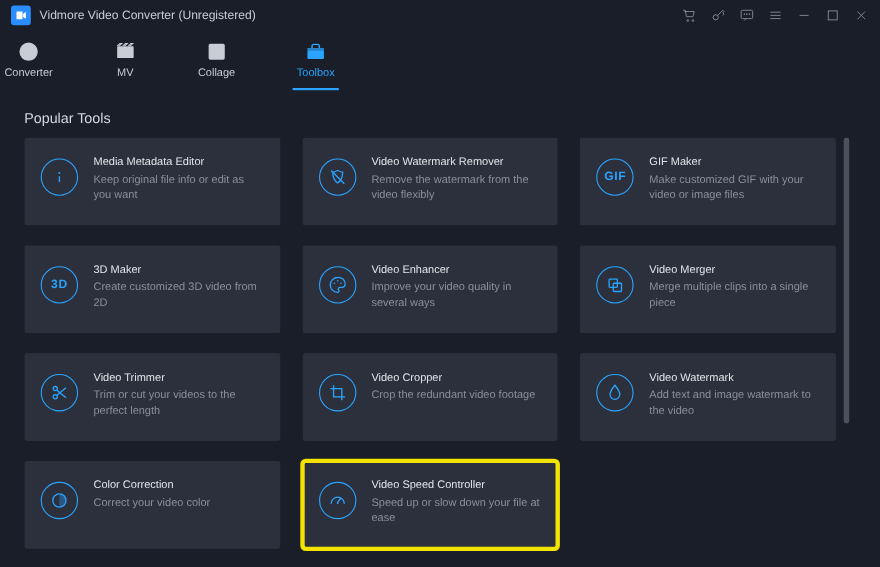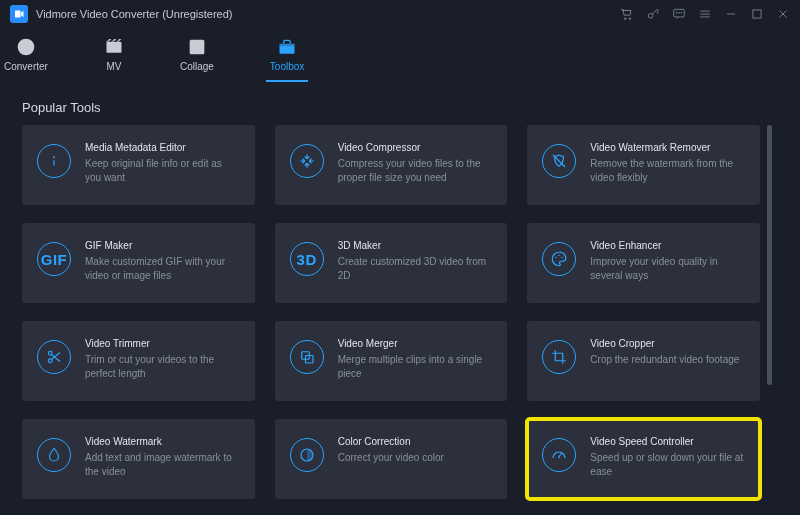--- a/index.html
+++ b/index.html
@@ -24,21 +24,21 @@
   .scroll-area { height:395px; overflow:hidden; position:relative; }
   .grid { display:grid; grid-template-columns:repeat(3,1fr); gap:18px 20px; padding-right:18px;}
   .card { background:#2b303c; border-radius:3px; padding:16px 14px 16px 14px; display:flex; gap:14px; align-items:flex-start; min-height:80px; cursor:pointer; border:1px solid transparent;}
   .card.highlight { outline:4px solid #f2e400; outline-offset:-2px; }
   .card-icon { width:34px; height:34px; min-width:34px; border:1.6px solid #2aa4ff; border-radius:50%; display:flex; align-items:center; justify-content:center; margin-top:2px;}
   .card-icon svg { width:18px; height:18px; stroke:#2aa4ff; fill:none; stroke-width:1.6; }
   .card-icon .fillsvg { fill:#2aa4ff; stroke:none; }
   .card-text { display:flex; flex-direction:column; gap:4px; }
   .card-title { font-size:10px; color:#e2e5eb; font-weight:500; }
   .card-desc { font-size:10px; color:#8a909b; line-height:1.35; }
-  .gif-text { font-size:15px; font-weight:600; color:#2aa4ff; letter-spacing:0.5px; }
+  .gif-text { font-size:11px; font-weight:600; color:#2aa4ff; letter-spacing:0.5px; }
   .scrollbar { position:absolute; right:6px; top:0; width:5px; height:260px; background:#4a505c; border-radius:3px; }
 </style>
 </head>
 <body>
 
 <div class="header">
   <div class="header-left">
     <div class="logo">
       <svg viewBox="0 0 24 24">
           <path fill="#fff" d="M4 5h11v14H4z"></path>
@@ -136,31 +136,20 @@
               <circle cx="12" cy="7" r="1.2" class="fillsvg"></circle>
               <path d="M12 11v7"></path>
             </svg>
           </div>
         <div class="card-text">
             <div class="card-title">Media Metadata Editor</div>
             <div class="card-desc">Keep original file info or edit as you want</div>
           </div>
       </div>
 
-      <div class="card">
-        <div class="card-icon">
-            <svg viewBox="0 0 24 24">
-              <path d="M12 3v6m0 0l-3-3m3 3l3-3M12 21v-6m0 0l-3 3m3-3l3 3M3 12h6m0 0L6 9m3 3l-3 3M21 12h-6m0 0l3-3m-3 3l3 3"></path>
-            </svg>
-          </div>
-        <div class="card-text">
-            <div class="card-title">Video Compressor</div>
-            <div class="card-desc">Compress your video files to the proper file size you need</div>
-          </div>
-      </div>
 
       <div class="card">
         <div class="card-icon">
             <svg viewBox="0 0 24 24">
               <path d="M12 4c4 2 6 2 6 2 0 7-3 11-6 13-3-2-6-6-6-13 0 0 2 0 6-2z"></path>
               <path d="M4 4l16 16"></path>
             </svg>
           </div>
         <div class="card-text">
             <div class="card-title">Video Watermark Remover</div>
@@ -199,47 +188,47 @@
           </div>
         <div class="card-text">
             <div class="card-title">Video Enhancer</div>
             <div class="card-desc">Improve your video quality in several ways</div>
           </div>
       </div>
 
       <div class="card">
         <div class="card-icon">
             <svg viewBox="0 0 24 24">
+              <rect x="5" y="5" width="10" height="10" rx="1"></rect>
+              <rect x="10" y="10" width="10" height="10" rx="1"></rect>
+            </svg>
+          </div>
+        <div class="card-text">
+            <div class="card-title">Video Merger</div>
+            <div class="card-desc">Merge multiple clips into a single piece</div>
+          </div>
+      </div>
+
+      <div class="card">
+        <div class="card-icon">
+            <svg viewBox="0 0 24 24">
               <circle cx="7" cy="7" r="2.5"></circle>
               <circle cx="7" cy="17" r="2.5"></circle>
               <path d="M9 9l11 9M9 15L20 6"></path>
             </svg>
           </div>
         <div class="card-text">
             <div class="card-title">Video Trimmer</div>
             <div class="card-desc">Trim or cut your videos to the perfect length</div>
           </div>
       </div>
 
       <div class="card">
         <div class="card-icon">
             <svg viewBox="0 0 24 24">
-              <rect x="5" y="5" width="10" height="10" rx="1"></rect>
-              <rect x="10" y="10" width="10" height="10" rx="1"></rect>
-            </svg>
-          </div>
-        <div class="card-text">
-            <div class="card-title">Video Merger</div>
-            <div class="card-desc">Merge multiple clips into a single piece</div>
-          </div>
-      </div>
-
-      <div class="card">
-        <div class="card-icon">
-            <svg viewBox="0 0 24 24">
               <path d="M7 3v14h14M3 7h14v14"></path>
             </svg>
           </div>
         <div class="card-text">
             <div class="card-title">Video Cropper</div>
             <div class="card-desc">Crop the redundant video footage</div>
           </div>
       </div>
 
       <div class="card">

